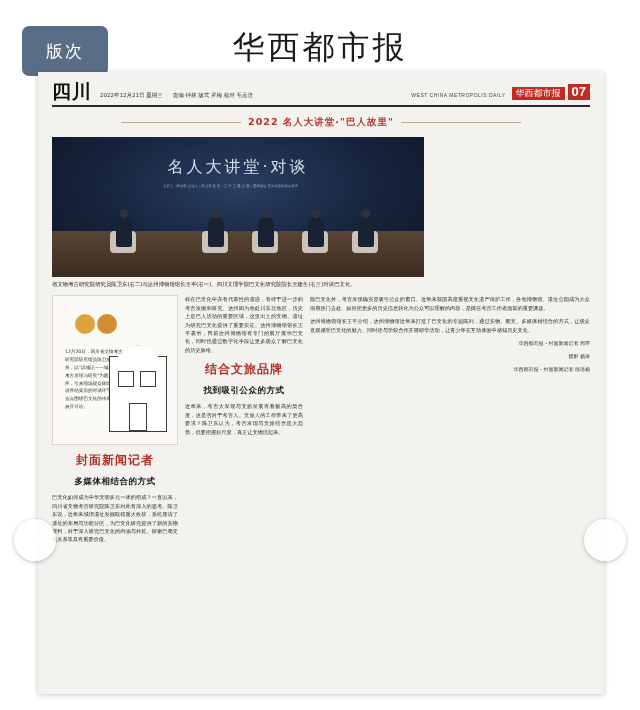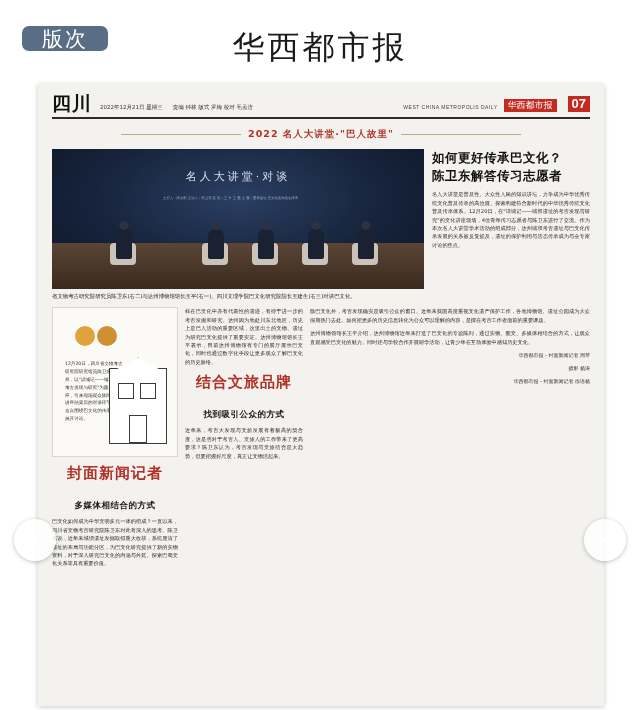--- a/index.html
+++ b/index.html
@@ -26,25 +26,25 @@
     position: absolute;
     top: 0; left: 0; right: 0;
     height: 84px;
     background: #ffffff;
   }
   .badge {
     position: absolute;
     left: 22px;
     top: 26px;
     width: 86px;
-    height: 25px;
+    height: 50px;
     background: #5a6d87;
     border-radius: 7px;
     color: #ffffff;
-    font-size: 21px;
+    font-size: 17px;
     letter-spacing: 2px;
     display: flex;
     align-items: center;
     justify-content: center;
     font-family: "DejaVu Sans", sans-serif;
   }
   .title {
     position: absolute;
     left: 0; right: 0;
     top: 26px;
@@ -53,21 +53,21 @@
     color: #1b1b1b;
     letter-spacing: 3px;
     font-family: "DejaVu Sans", sans-serif;
     font-weight: 500;
   }
 
   
   .page-wrap {
     position: absolute;
     left: 38px;
-    top: 84px;
+    top: 72px;
     width: 566px;
     height: 622px;
     background: #fde047;
     box-shadow: 0 1px 5px rgba(0,0,0,0.22);
     overflow: hidden;
   }
   .page {
     position: absolute;
     inset: 0;
     padding: 10px 14px 6px 14px;
@@ -126,21 +126,21 @@
     line-height: 1.25;
     margin-bottom: 1px;
     white-space: nowrap;
   }
   .pagenum {
     background: #c32a20;
     color: #fff;
     font-size: 13px;
     font-weight: bold;
     padding: 0 4px;
-    margin-left: 11px;
+    margin-left: 3px;
     margin-bottom: 1px;
     font-family: "Liberation Sans", sans-serif;
     line-height: 1.25;
   }
 
   
   .kicker-row {
     display: flex;
     align-items: center;
     justify-content: center;
@@ -197,21 +197,21 @@
       radial-gradient(ellipse at 50% 35%, #2a3f63 0%, #16233b 55%, #0d1626 100%);
     position: relative;
     overflow: hidden;
   }
   .photo .stage-text {
     position: absolute;
     left: 50%;
     top: 20px;
     transform: translateX(-50%);
     color: #e8edf7;
-    font-size: 11px;
+    font-size: 16px;
     letter-spacing: 3px;
     font-family: "DejaVu Sans", sans-serif;
     opacity: .92;
     white-space: nowrap;
     text-align: right;
   }
   .photo .stage-lines {
     position: absolute;
     left: 50%;
     top: 46px;
@@ -344,34 +344,34 @@
   }
   .illus .house .win2 { left: 30px; }
   .illus .house .door {
     position: absolute;
     width: 16px; height: 26px;
     border: 1.2px solid #3b3b3b;
     left: 19px; bottom: 0;
   }
 
   .sec-title {
-    font-size: 15px;
+    font-size: 12px;
     font-weight: bold;
     color: #b03127;
     text-align: center;
     margin-top: 7px;
     font-family: "DejaVu Sans", sans-serif;
     letter-spacing: 1px;
   }
   .sec-sub {
     font-size: 8.5px;
     font-weight: bold;
     color: #151515;
     text-align: center;
-    margin-top: 17px;
+    margin-top: 7px;
     font-family: "DejaVu Sans", sans-serif;
     letter-spacing: .5px;
   }
   .tail {
     font-size: 5px;
     color: #333;
     text-align: right;
     margin-top: 5px;
     line-height: 1.6;
     font-family: "DejaVu Sans", sans-serif;
@@ -440,25 +440,20 @@
             <div class="chair" style="left:200px;"></div>
             <div class="fig" style="left:206px;"></div>
             <div class="chair" style="left:250px;"></div>
             <div class="fig" style="left:256px;"></div>
             <div class="chair" style="left:300px;"></div>
             <div class="fig" style="left:306px;"></div>
           </div>
           <div class="caption">省文物考古研究院研究员陈卫东(右二)与达州博物馆馆长王平(右一)、四川文理学院巴文化研究院院长王建生(右三)对谈巴文化。</div>
         </div>
 
-        <div class="col-right">
-          <div class="right-head">如何更好传承巴文化？</div>
-          <div class="right-head">陈卫东解答传习志愿者</div>
-          <div class="col-text">名人大讲堂是普及性、大众性人民的知识讲坛，力争成为中华优秀传统文化普及传承的高位展、探索构建符合新时代的中华优秀传统文化普及传承体系。12月20日，在"详城记——城坝遗址的考古发现与研究"的文化讲座现场，4位青年传习志愿者与陈卫东进行了交流。作为本次名人大讲堂学术活动的组成部分，达州城坝考古遗址与巴文化传承发展的关系被反复提及，遗址的保护利用与活态传承成为与会专家讨论的焦点。</div>
-        </div>
       </div>
 
       <div class="lower">
         <div class="lcol">
           <div class="illus">
             <div class="dot-a"></div>
             <div class="dot-b"></div>
             <div class="sm-text">12月20日，四川省文物考古研究院研究馆员陈卫东走进达州，以"詳城记——城坝遗址的考古发现与研究"为题进行讲座，引来现场观众阵阵掌声。讲座结束后的对谈环节，多位嘉宾围绕巴文化的传承与保护展开讨论。</div>
             <div class="house">
               <div class="win"></div>

